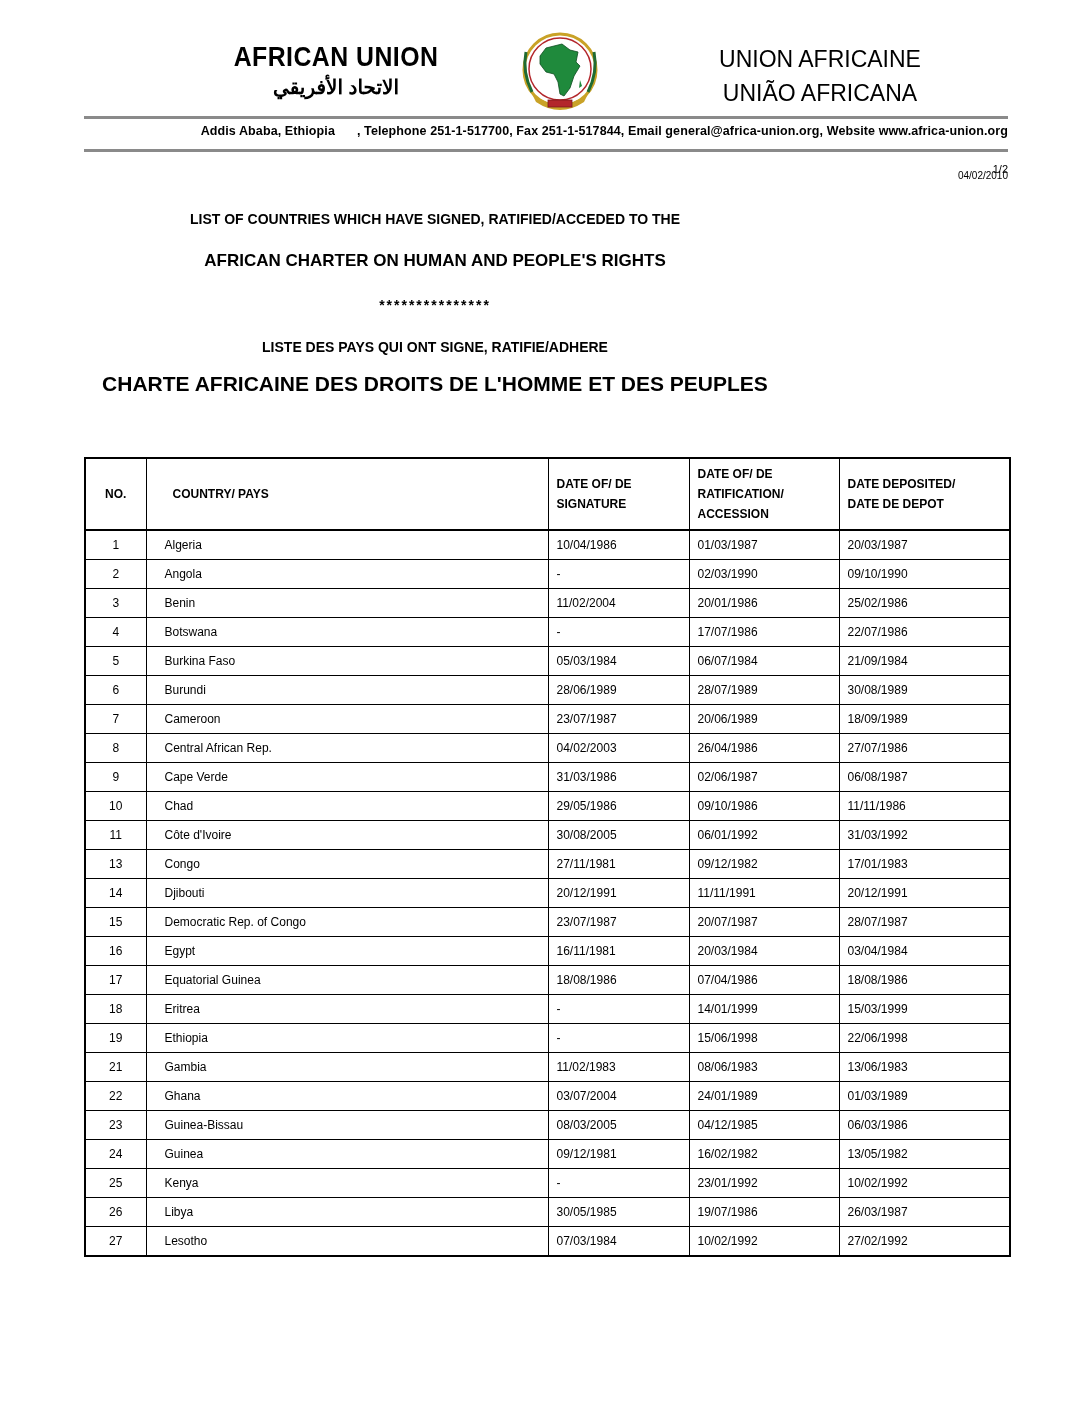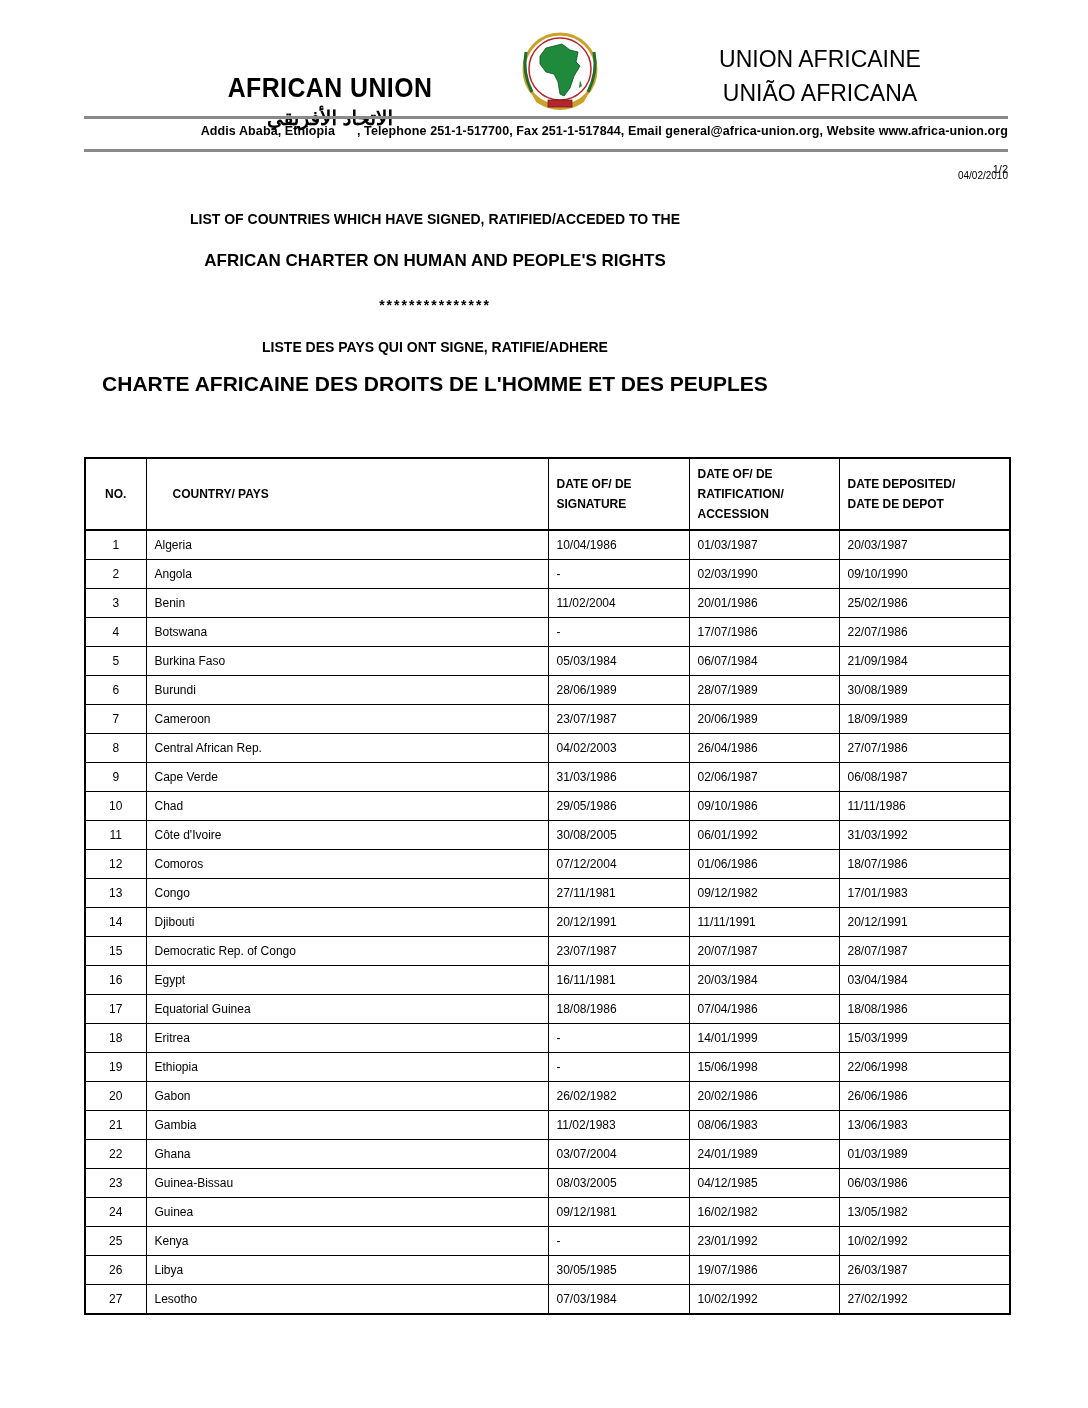--- a/index.html
+++ b/index.html
@@ -1,18 +1,18 @@
 <!DOCTYPE html>
 <html><head>
 <meta charset="utf-8">
 <style>
   html, body { margin: 0; padding: 0; background: #ffffff; }
   body { width: 1088px; height: 1408px; position: relative; font-family: "Liberation Sans", sans-serif; color: #000; overflow: hidden; }
 
-  .hdr-left { position: absolute; left: 200px; top: 42px; width: 260px; text-align: center; margin-top: 31px; }
+  .hdr-left { position: absolute; left: 206px; top: 42px; width: 260px; text-align: center; }
   .hdr-left .en { font-size: 27px; font-weight: bold; letter-spacing: 0.5px; transform: scaleX(0.92); }
   .hdr-left .ar { font-size: 20px; font-weight: bold; margin-top: 2px; direction: rtl; }
 
   .emblem { position: absolute; left: 518px; top: 32px; width: 84px; height: 80px; }
 
   .hdr-right { position: absolute; left: 700px; top: 42px; width: 240px; text-align: center; }
   .hdr-right div { font-size: 23px; font-weight: normal; line-height: 34px; }
 
   .rule { position: absolute; left: 84px; width: 924px; height: 3px; background: #8a8a8a; }
   .rule.top { top: 116px; }
@@ -30,21 +30,21 @@
   .t4 { top: 339px; font-size: 14px; }
   .t5 { top: 372px; font-size: 21px; }
 
   table.list { position: absolute; left: 84px; top: 457px; width: 925px; border-collapse: collapse; table-layout: fixed; }
   table.list th, table.list td { border: 1px solid #000; font-size: 12px; padding: 0 8px; vertical-align: middle; }
   table.list th { height: 70px; font-weight: bold; text-align: left; line-height: 20px; border-bottom: 2px solid #000; }
   table.list td { height: 28px; }
   table.list { border: 2px solid #000; }
   table.list td.no, table.list th.no { text-align: center; }
   table.list th.country { padding-left: 26px; }
-  table.list td.country { padding-left: 8px; margin-top: 32px; }
+  table.list td.country { padding-left: 18px; margin-top: 32px; }
   .thick-top td { border-top: 2px solid #000; }
   col.c0 { width: 61px; } col.c1 { width: 402px; } col.c2 { width: 141px; } col.c3 { width: 150px; } col.c4 { width: 171px; }
 </style>
 </head>
 <body>
 
 <div class="hdr-left">
   <div class="en">AFRICAN UNION</div>
   <div class="ar">الاتحاد الأفريقي</div>
 </div>
@@ -184,27 +184,20 @@
         <td>11/11/1986</td>
       </tr>
       <tr>
         <td class="no">11</td>
         <td class="country">Côte d'Ivoire</td>
         <td>30/08/2005</td>
         <td>06/01/1992</td>
         <td>31/03/1992</td>
       </tr>
       <tr>
-        <td class="no">12</td>
-        <td class="country">Comoros</td>
-        <td>07/12/2004</td>
-        <td>01/06/1986</td>
-        <td>18/07/1986</td>
-      </tr>
-      <tr>
         <td class="no">13</td>
         <td class="country">Congo</td>
         <td>27/11/1981</td>
         <td>09/12/1982</td>
         <td>17/01/1983</td>
       </tr>
       <tr>
         <td class="no">14</td>
         <td class="country">Djibouti</td>
         <td>20/12/1991</td>
@@ -239,27 +232,20 @@
         <td>14/01/1999</td>
         <td>15/03/1999</td>
       </tr>
       <tr>
         <td class="no">19</td>
         <td class="country">Ethiopia</td>
         <td>-</td>
         <td>15/06/1998</td>
         <td>22/06/1998</td>
       </tr>
-      <tr class="thick-top">
-        <td class="no">20</td>
-        <td class="country">Gabon</td>
-        <td>26/02/1982</td>
-        <td>20/02/1986</td>
-        <td>26/06/1986</td>
-      </tr>
       <tr>
         <td class="no">21</td>
         <td class="country">Gambia</td>
         <td>11/02/1983</td>
         <td>08/06/1983</td>
         <td>13/06/1983</td>
       </tr>
       <tr>
         <td class="no">22</td>
         <td class="country">Ghana</td>

